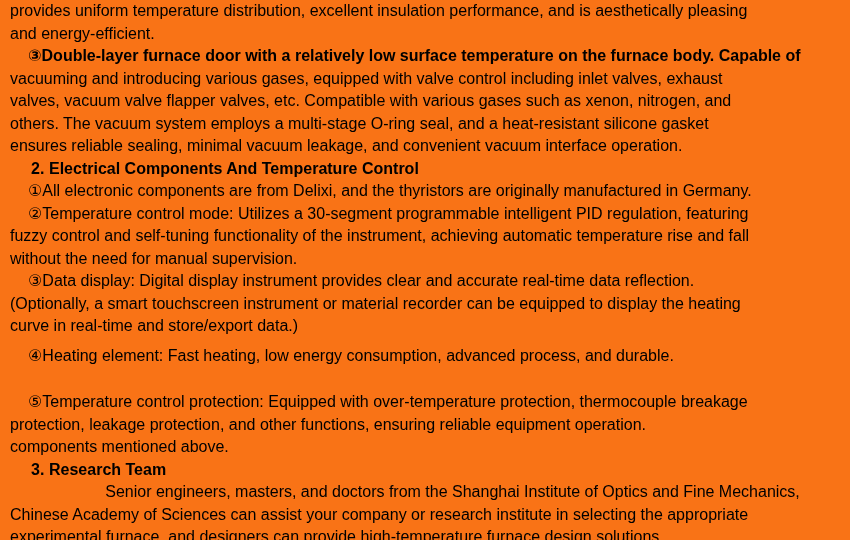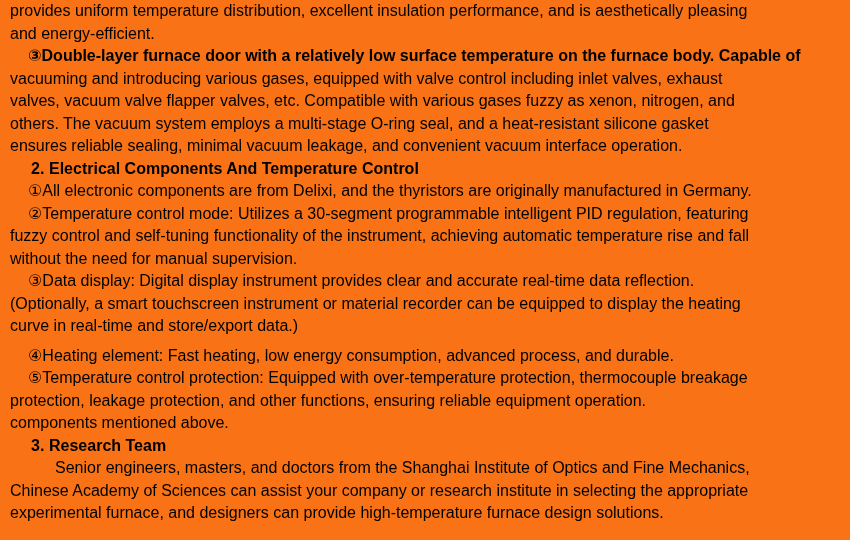--- a/index.html
+++ b/index.html
@@ -38,33 +38,33 @@
 </style>
 </head>
 <body>
 
 <div class="page">
   <div class="doc" id="doc">
       <div class="line">provides uniform temperature distribution, excellent insulation performance, and is aesthetically pleasing</div>
       <div class="line">and energy-efficient.</div>
       <div class="line" style="padding-left: 18px; font-weight: bold;">③Double-layer furnace door with a relatively low surface temperature on the furnace body. Capable of</div>
       <div class="line">vacuuming and introducing various gases, equipped with valve control including inlet valves, exhaust</div>
-      <div class="line">valves, vacuum valve flapper valves, etc. Compatible with various gases fuzzy as xenon, nitrogen, and</div>
+      <div class="line">valves, vacuum valve flapper valves, etc. Compatible with various gases such as xenon, nitrogen, and</div>
       <div class="line">others. The vacuum system employs a multi-stage O-ring seal, and a heat-resistant silicone gasket</div>
       <div class="line">ensures reliable sealing, minimal vacuum leakage, and convenient vacuum interface operation.</div>
       <div class="line heading"><span class="num">2.</span><span class="title">Electrical Components And Temperature Control</span></div>
       <div class="line" style="padding-left: 18px;">①All electronic components are from Delixi, and the thyristors are originally manufactured in Germany.</div>
       <div class="line" style="padding-left: 18px;">②Temperature control mode: Utilizes a 30-segment programmable intelligent PID regulation, featuring</div>
       <div class="line">fuzzy control and self-tuning functionality of the instrument, achieving automatic temperature rise and fall</div>
       <div class="line">without the need for manual supervision.</div>
       <div class="line" style="padding-left: 18px;">③Data display: Digital display instrument provides clear and accurate real-time data reflection.</div>
       <div class="line">(Optionally, a smart touchscreen instrument or material recorder can be equipped to display the heating</div>
       <div class="line">curve in real-time and store/export data.)</div>
       <div class="line" style="padding-left: 18px; margin-top: 7px;">④Heating element: Fast heating, low energy consumption, advanced process, and durable.</div>
-      <div class="line" style="padding-left: 18px;">⑤Temperature control protection: Equipped with over-temperature protection, thermocouple breakage</div>
+      <div class="line" style="padding-left: 18px; margin-top: 24px;">⑤Temperature control protection: Equipped with over-temperature protection, thermocouple breakage</div>
       <div class="line">protection, leakage protection, and other functions, ensuring reliable equipment operation.</div>
       <div class="line">components mentioned above.</div>
       <div class="line heading"><span class="num">3.</span><span class="title">Research Team</span></div>
-      <div class="line" style="padding-left: 45px;">Senior engineers, masters, and doctors from the Shanghai Institute of Optics and Fine Mechanics,</div>
+      <div class="line" style="padding-left: 45px; text-align: center;">Senior engineers, masters, and doctors from the Shanghai Institute of Optics and Fine Mechanics,</div>
       <div class="line">Chinese Academy of Sciences can assist your company or research institute in selecting the appropriate</div>
       <div class="line">experimental furnace, and designers can provide high-temperature furnace design solutions.</div>
     </div>
 </div>
 
 </body></html>

